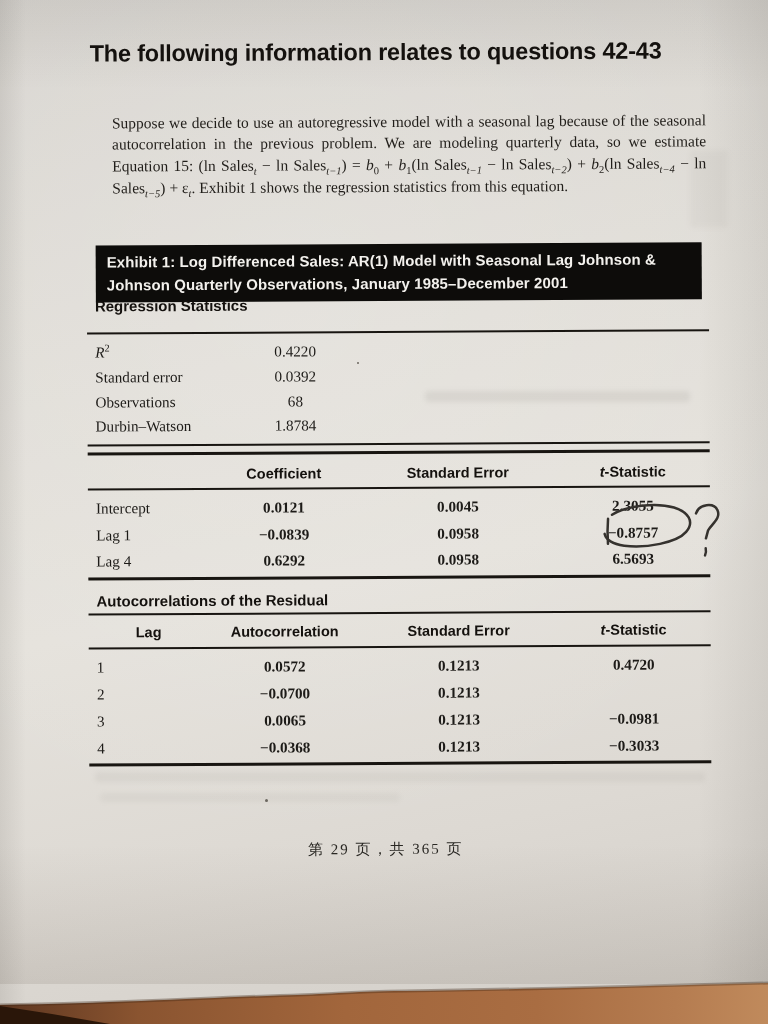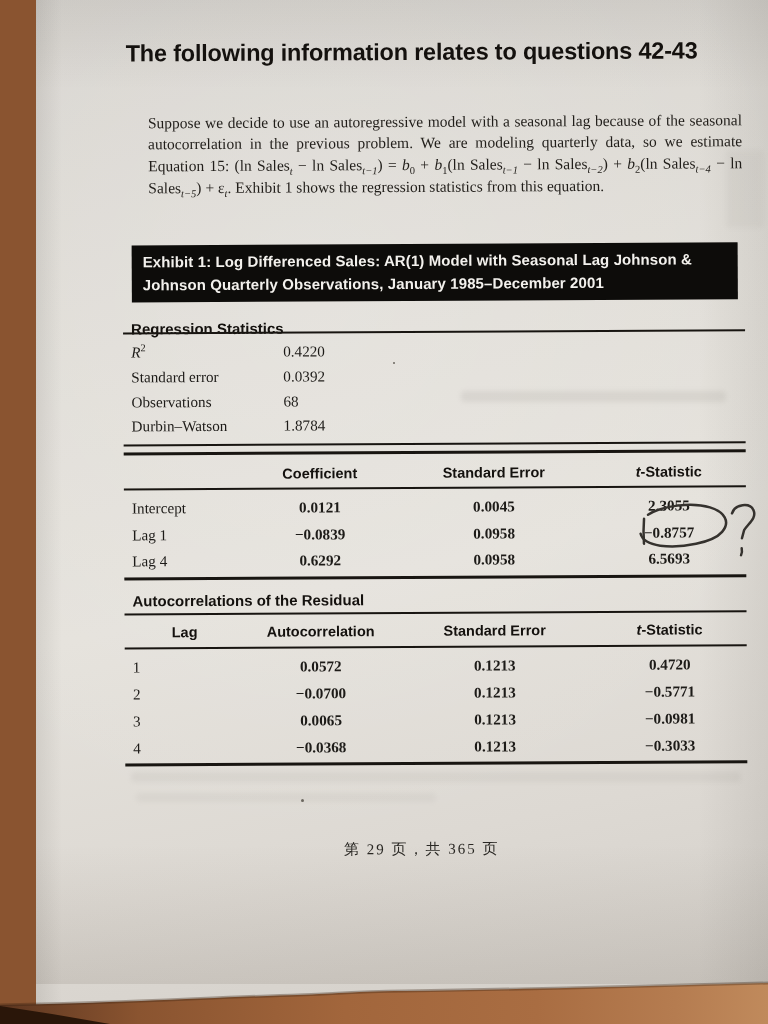--- a/index.html
+++ b/index.html
@@ -4,21 +4,21 @@
 <style>
   html,body{margin:0;padding:0;}
   body{width:768px;height:1024px;overflow:hidden;background:#8a5430;
        font-family:"Liberation Serif", serif;}
   .photo{position:relative;width:768px;height:1024px;overflow:hidden;}
 
   
   .paper{position:absolute;inset:0;
     background:
       radial-gradient(120% 90% at 38% 30%, rgba(255,255,255,0.16), rgba(255,255,255,0) 60%),
-      linear-gradient(168deg,#d8d5d0 0%,#e1ded8 35%,#e5e2dc 55%,#ddd9d3 78%,#d2cec8 100%); margin-left: 36px;}
+      linear-gradient(168deg,#d8d5d0 0%,#e1ded8 35%,#e5e2dc 55%,#ddd9d3 78%,#d2cec8 100%);}
   .shade-top{position:absolute;left:0;top:0;right:0;height:90px;
     background:linear-gradient(180deg,rgba(40,36,30,0.07),rgba(0,0,0,0));}
   .shade-right{position:absolute;top:0;bottom:0;right:0;width:70px;
     background:linear-gradient(270deg,rgba(40,36,30,0.08),rgba(0,0,0,0));}
   .shade-left{position:absolute;top:0;bottom:0;left:0;width:26px;
     background:linear-gradient(90deg,rgba(40,36,30,0.09),rgba(0,0,0,0));}
   .shade-bottom{position:absolute;left:0;right:0;bottom:40px;height:140px;
     background:linear-gradient(0deg,rgba(60,45,30,0.10),rgba(0,0,0,0));}
 
   
@@ -45,21 +45,21 @@
   .rule{position:absolute;left:88px;width:622px;background:#181511;}
 
   .section-title{position:absolute;left:96px;
     font-family:"Liberation Sans", sans-serif;font-weight:700;font-size:15px;color:#14110e;}
 
   
   .reg-rows{position:absolute;left:88px;top:339px;width:622px;}
   .reg-row{display:grid;grid-template-columns:160px 96px 1fr;height:24.7px;
     align-items:center;font-size:15.2px;}
   .stat-label{padding-left:8px;}
-  .stat-value{text-align:left;}
+  .stat-value{text-align:center;}
 
   
   .grid4{display:grid;grid-template-columns:112px 168px 180px 170px;}
   .thead{position:absolute;left:88px;width:622px;box-sizing:border-box;
     font-family:"Liberation Sans", sans-serif;font-weight:700;font-size:14.5px;color:#14110e;
     align-items:center;}
   .thead .c{text-align:center;}
   .thead .l{padding-left:8px;text-align:center;}
   .tbody{position:absolute;left:88px;width:622px;font-size:15.2px;}
   .trow{height:26.5px;align-items:center;}
@@ -103,21 +103,21 @@
     <div class="speck" style="left:357px;top:362px;width:2px;height:2px;"></div>
 
     <div class="sheet-content">
 
       <h1 class="page-title">The following information relates to questions 42-43</h1>
 
       <p class="intro"><span>Suppose we decide to use an autoregressive model with a seasonal lag because of the seasonal autocorrelation in the previous problem. We are modeling quarterly data, so we estimate Equation 15: (ln Sales</span><sub class="it">t</sub><span> − ln Sales</span><sub class="it">t−1</sub><span>) = </span><i>b</i><sub>0</sub><span> + </span><i>b</i><sub>1</sub><span>(ln Sales</span><sub class="it">t−1</sub><span> − ln Sales</span><sub class="it">t−2</sub><span>) + </span><i>b</i><sub>2</sub><span>(ln Sales</span><sub class="it">t−4</sub><span> − ln Sales</span><sub class="it">t−5</sub><span>) + ε</span><sub class="it">t</sub><span>. Exhibit 1 shows the regression statistics from this equation.</span></p>
 
       <div class="exhibit-bar">Exhibit 1: Log Differenced Sales: AR(1) Model with Seasonal Lag Johnson &amp; Johnson Quarterly Observations, January 1985–December 2001</div>
 
-      <div class="section-title" style="top:319px;">Regression Statistics</div>
+      <div class="section-title" style="top:296px;">Regression Statistics</div>
       <div class="rule" style="top:331px;height:2px;"></div>
 
       <div class="reg-rows">
         <div class="reg-row">
           <div class="stat-label"><i>R</i><sup>2</sup></div>
           <div class="stat-value">0.4220</div>
             <div></div>
         </div>
         <div class="reg-row">
           <div class="stat-label">Standard error</div>
@@ -184,21 +184,20 @@
         <div class="trow grid4">
           <div class="l">1</div>
           <div class="c">0.0572</div>
           <div class="c">0.1213</div>
           <div class="c">0.4720</div>
         </div>
         <div class="trow grid4">
           <div class="l">2</div>
           <div class="c">−0.0700</div>
           <div class="c">0.1213</div>
-          <div class="c">−0.5771</div>
         </div>
         <div class="trow grid4">
           <div class="l">3</div>
           <div class="c">0.0065</div>
           <div class="c">0.1213</div>
           <div class="c">−0.0981</div>
         </div>
         <div class="trow grid4">
           <div class="l">4</div>
           <div class="c">−0.0368</div>

